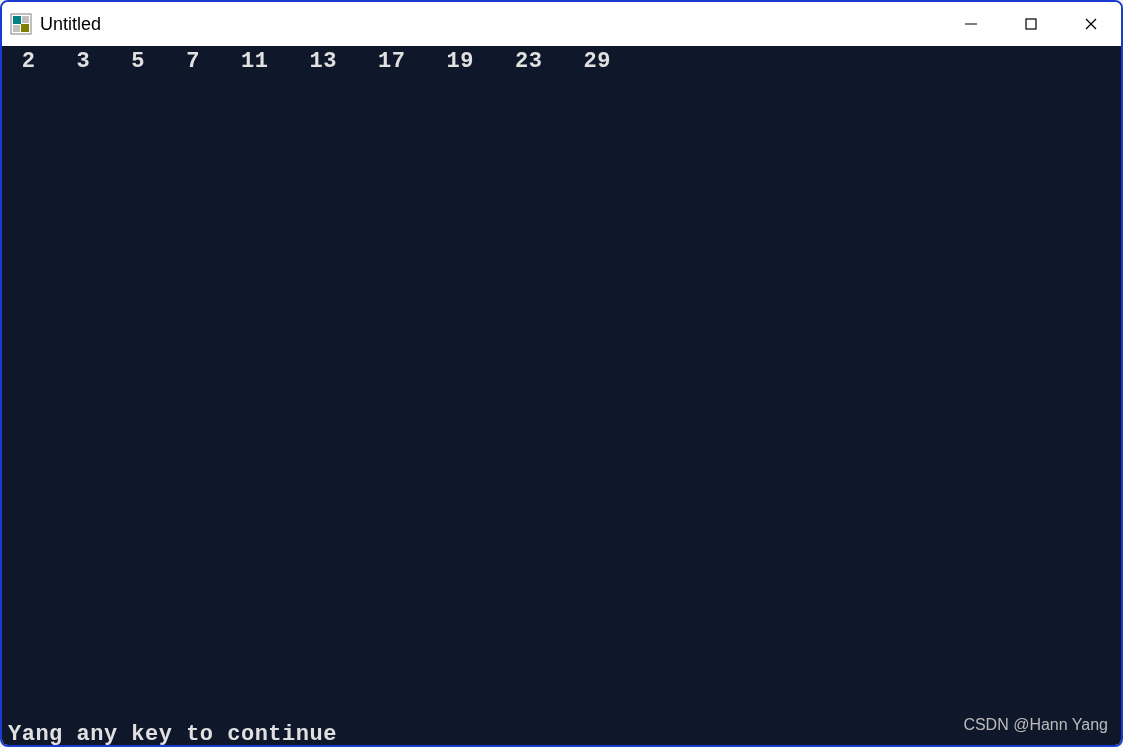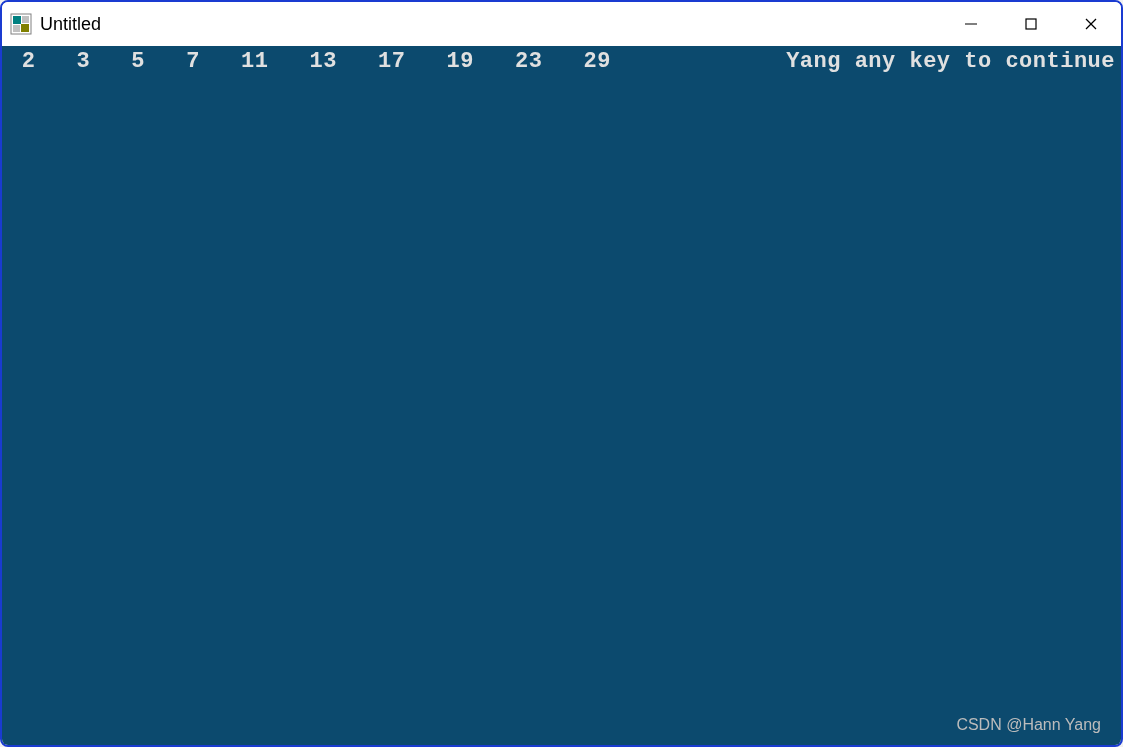--- a/index.html
+++ b/index.html
@@ -60,46 +60,47 @@
       align-items: center;
       justify-content: center;
       cursor: pointer;
     }
     .window-control svg {
       width: 14px;
       height: 14px;
     }
     .console {
       flex: 1;
-      background: #0c4a6e;
+      background: #0f172a;
       color: #e0e0e0;
       font-family: "Terminal", "Fixedsys", "Courier New", monospace;
       font-size: 22px;
       font-weight: bold;
       line-height: 24px;
-      padding: 4px 6px 12px 6px;
+      padding: 4px 6px 0 6px;
       position: relative;
       letter-spacing: 0.5px;
       display: flex;
+      flex-direction: column;
     }
     .console-output {
       white-space: pre;
       flex-shrink: 0;
     }
     .console-spacer {
       flex: 1;
     }
     .console-prompt {
       white-space: pre;
       flex-shrink: 0;
       margin-bottom: -2px;
     }
     .watermark {
       position: absolute;
-      right: 20px;
+      right: 13px;
       bottom: 8px;
       font-family: Arial, sans-serif;
       font-size: 16px;
       font-weight: normal;
       color: #bcbcbc;
       letter-spacing: 0;
     }
   </style>
 </head>
 <body>

